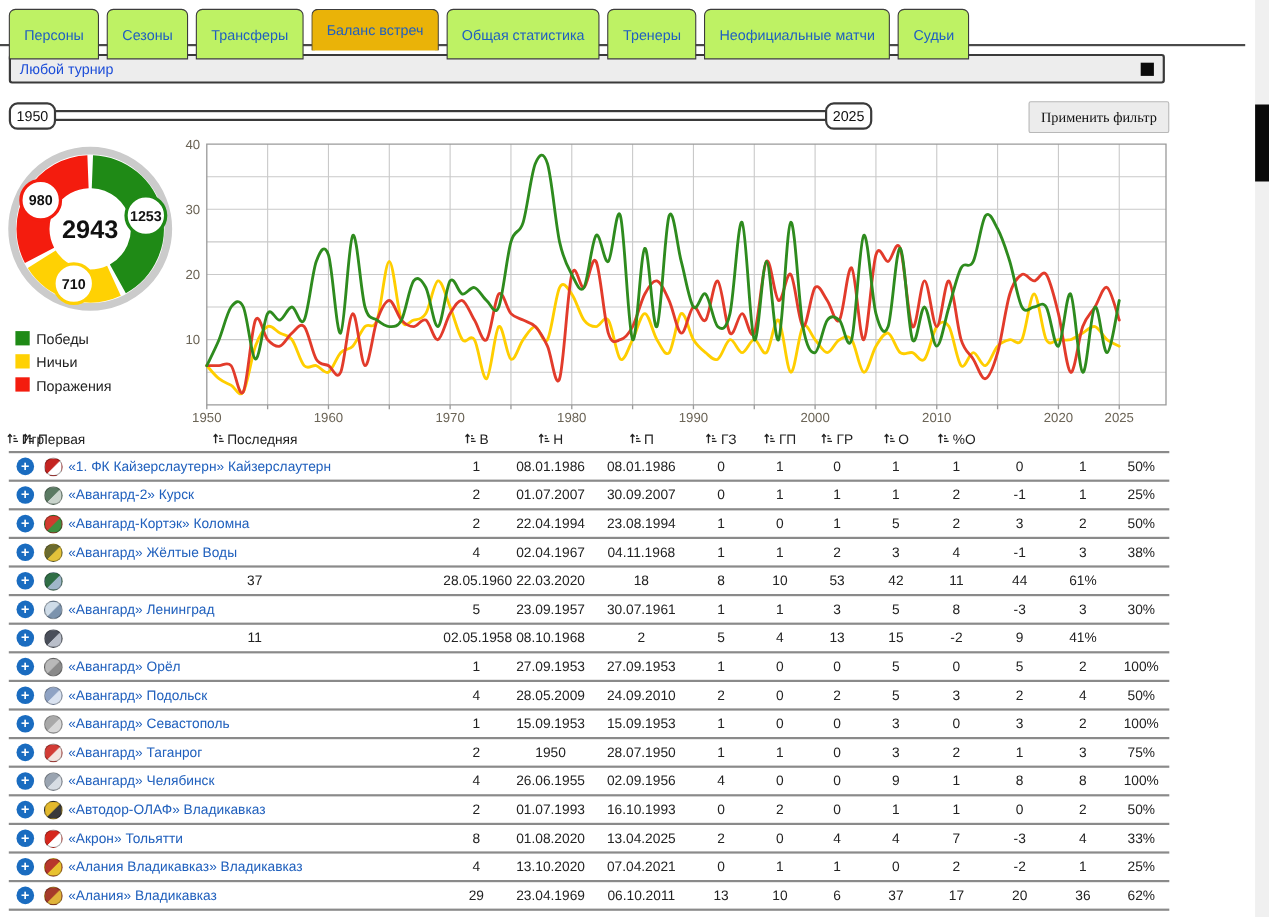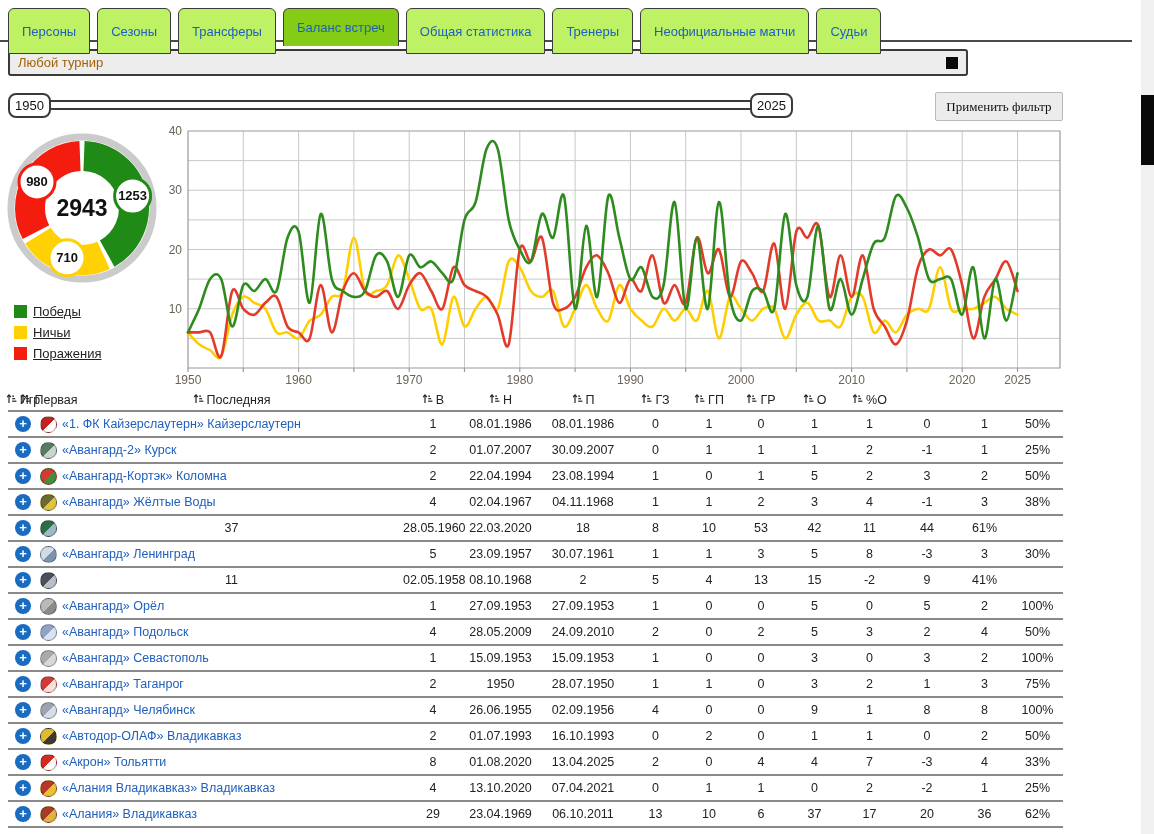--- a/index.html
+++ b/index.html
@@ -3,42 +3,42 @@
 <meta charset="utf-8">
 <style>
   html,body{margin:0;padding:0;background:#fff;}
   .page{position:relative;width:1154px;height:834px;background:#fff;overflow:hidden;
         font-family:"Liberation Sans","DejaVu Sans",sans-serif;}
   
   .tabbar{position:absolute;top:8px;left:8px;display:flex;gap:7px;z-index:2;}
   .tab{border:1px solid #3c3c3c;border-radius:6px 6px 0 0;padding:0 13px;font-size:13px;
        color:#1f5fc0;background:#bef264;height:46px;display:flex;align-items:center;
        box-sizing:border-box;cursor:pointer;white-space:nowrap;}
-  .tab.active{height:38px;border-bottom:none;background:#84cc16;}
+  .tab.active{height:38px;border-bottom:none;background:#eab308;}
   .tabline{position:absolute;top:40px;left:0;width:1132px;height:0;border-top:2px solid #4a4a4a;z-index:1;}
   
-  .dropdown{position:absolute;top:49px;left:8px;width:960px;height:27px;background:#ededed;
+  .dropdown{position:absolute;top:49px;left:8px;width:1051px;height:27px;background:#ededed;
             border:2px solid #3a3a3a;border-radius:3px;box-sizing:border-box;display:flex;
-            align-items:center;padding:0 8px;font-size:13px;color:#a16207;cursor:pointer;}
+            align-items:center;padding:0 8px;font-size:13px;color:#1d4ed8;cursor:pointer;}
   .dd-ind{margin-left:auto;width:12px;height:12px;background:#0a0a0a;}
   
   .handle{position:absolute;top:93px;height:25px;border:2px solid #3a3a3a;border-radius:8px;
           background:#fff;font-size:13px;color:#111;display:flex;align-items:center;
           padding:0 5px;box-sizing:border-box;z-index:2;cursor:pointer;}
   .h-min{left:8px;}
   .h-max{left:750px;}
   .track{position:absolute;top:100px;left:30px;width:730px;height:10px;background:#fff;
          border-top:2px solid #3a3a3a;border-bottom:2px solid #3a3a3a;box-sizing:border-box;z-index:1;cursor:pointer;}
   .apply{position:absolute;top:92px;left:935px;width:128px;height:29px;background:#ececec;
          border:1px solid #b8b8b8;border-radius:2px;font-size:13px;color:#111;
          font-family:Liberation Serif, serif;cursor:pointer;}
   
   #donut{position:absolute;top:130px;left:4px;}
   #legend{position:absolute;top:301px;left:14px;font-size:13px;color:#222;}
-  .lg-row{display:flex;align-items:center;height:21px;gap:6px;text-decoration:underline;}
+  .lg-row{display:flex;align-items:flex-start;height:21px;gap:6px;}
   .lg-sq{width:13px;height:13px;display:inline-block;}
   #chart{position:absolute;top:126px;left:152px;}
   
   #tbl{position:absolute;top:389px;left:8px;width:1055px;font-size:12.5px;color:#222;}
   .trow{display:grid;grid-template-columns:30px 22px 343px 60px 75px 90px 55px 52px 52px 55px 55px 60px 55px 51px;
         align-items:center;height:26px;border-bottom:2px solid #8a8a8a;box-sizing:border-box;}
   .thead{height:23px;}
   .hcell{display:flex;align-items:center;justify-content:center;gap:3px;cursor:pointer;color:#222;}
   .hcell.first{grid-column:1/4;justify-content:flex-start;padding-left:22px;}
   .num{text-align:center;}

